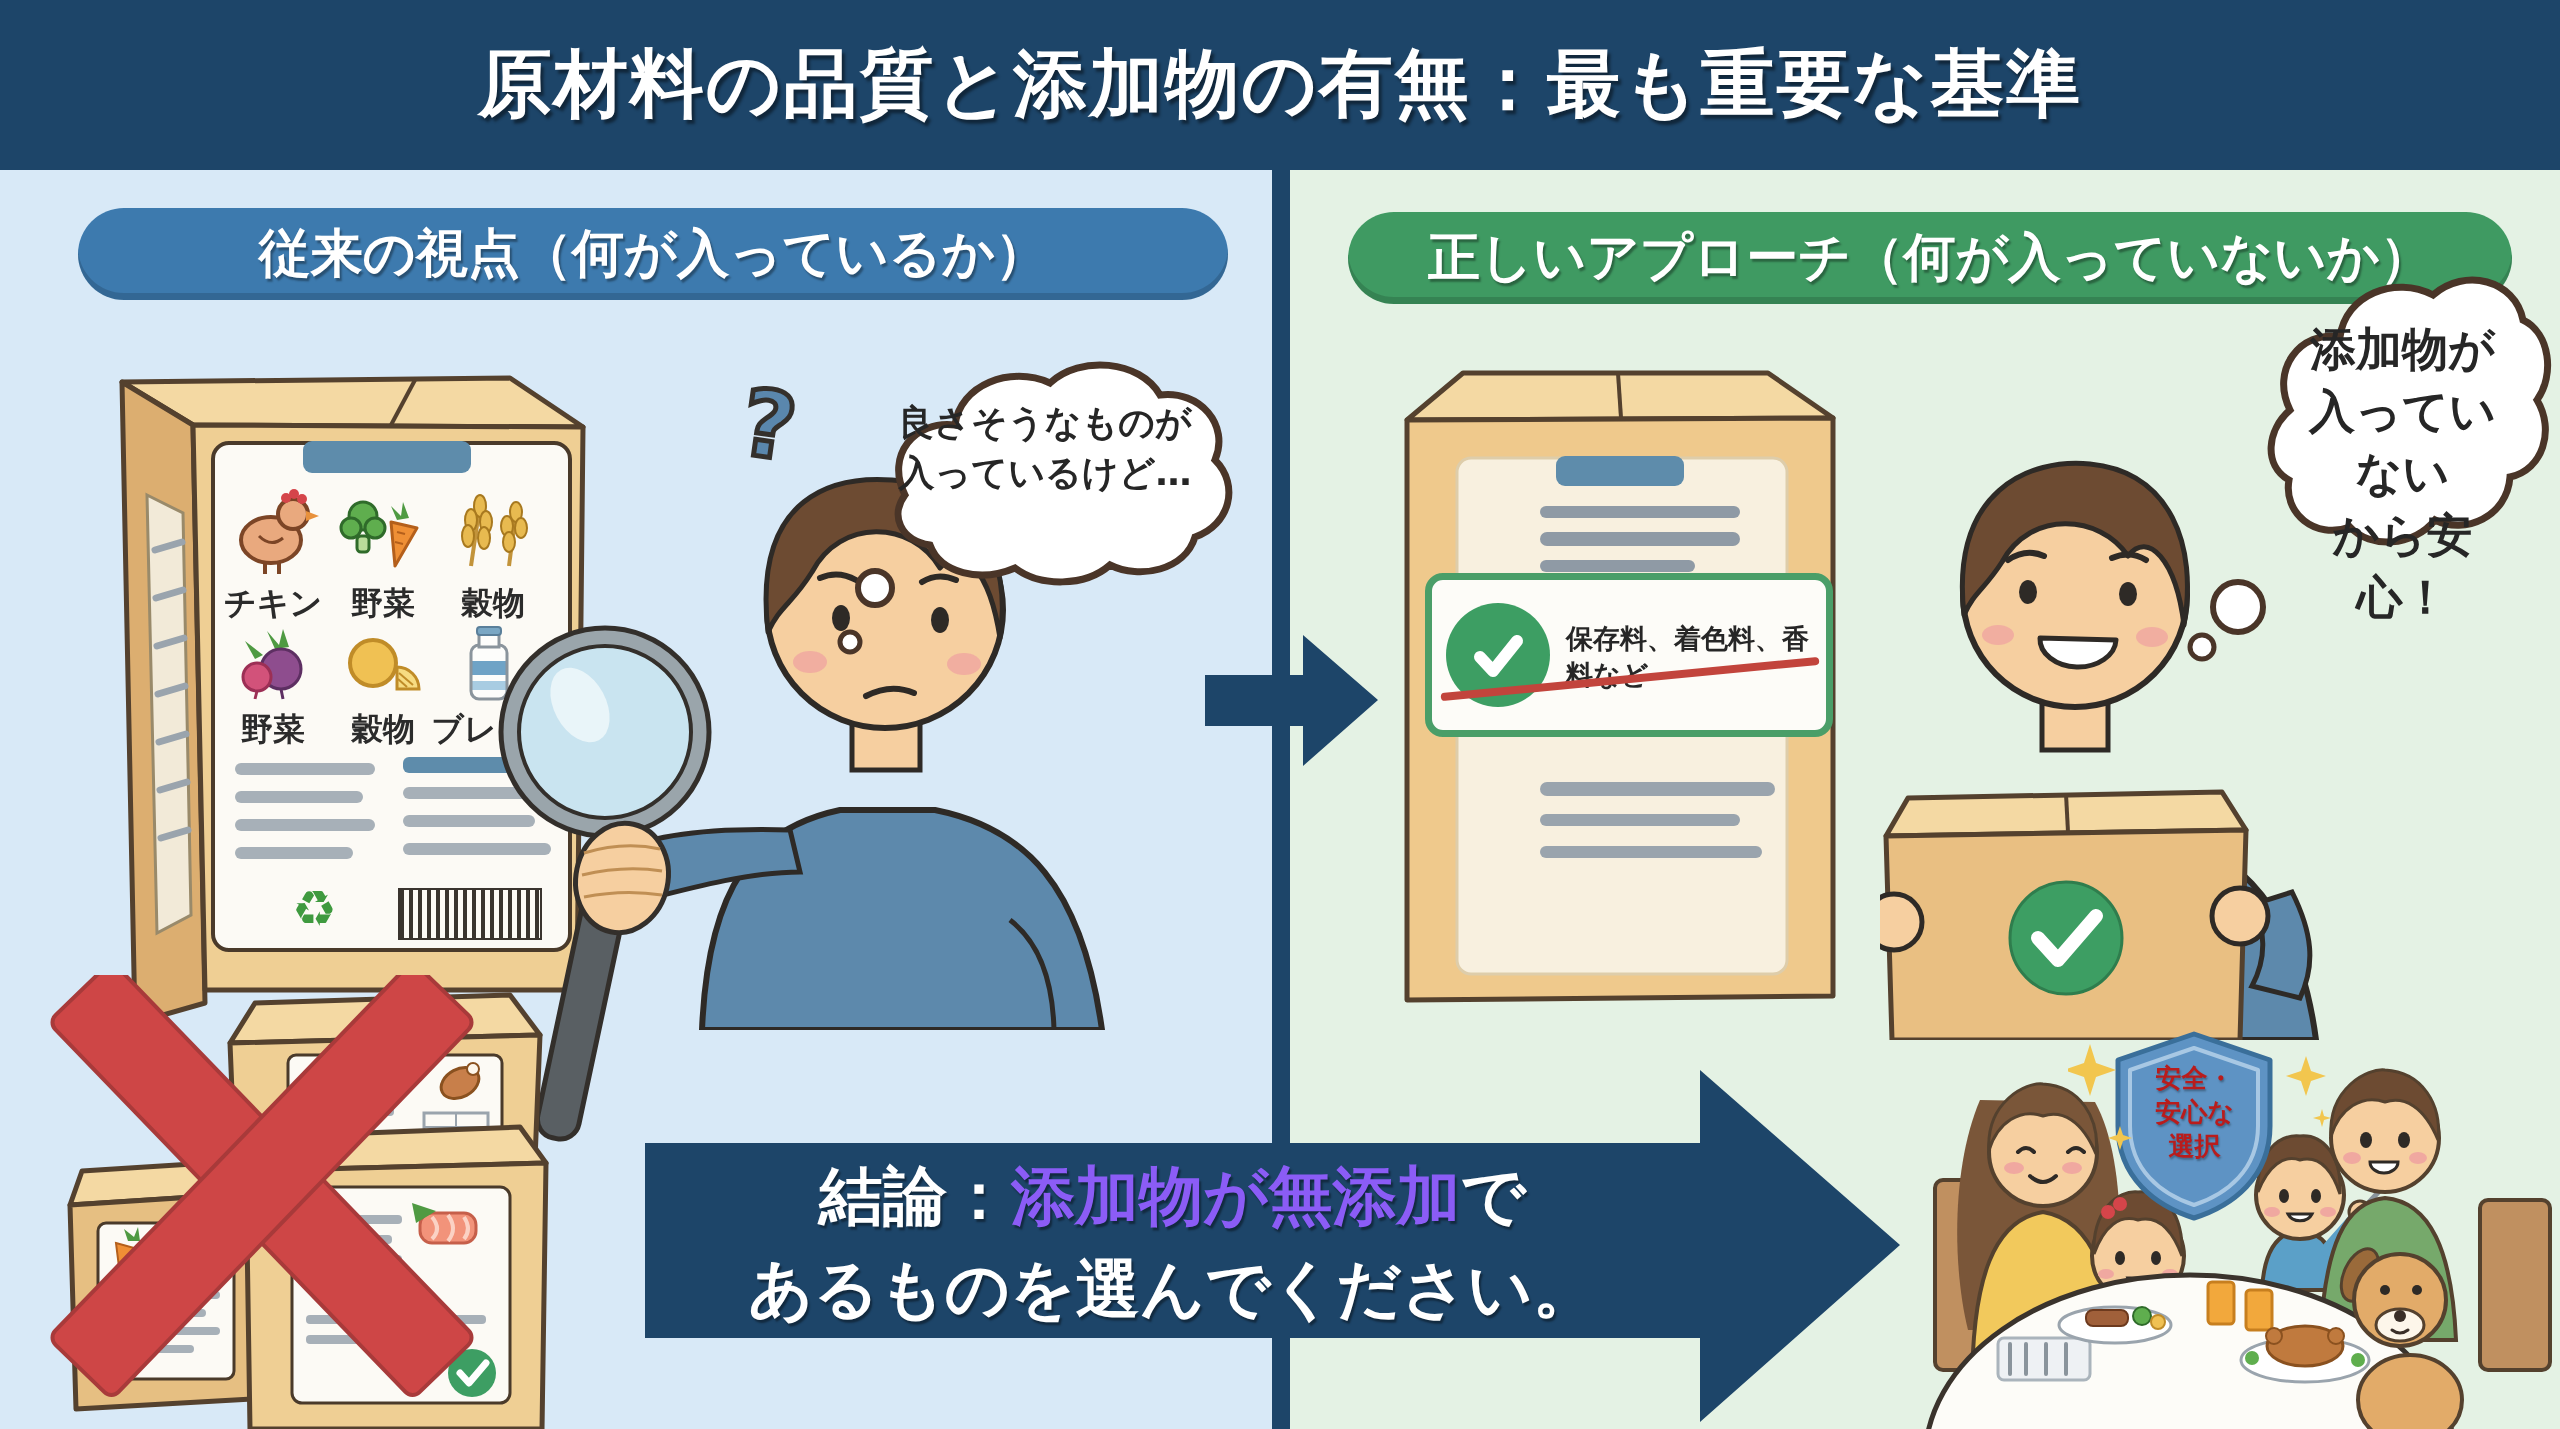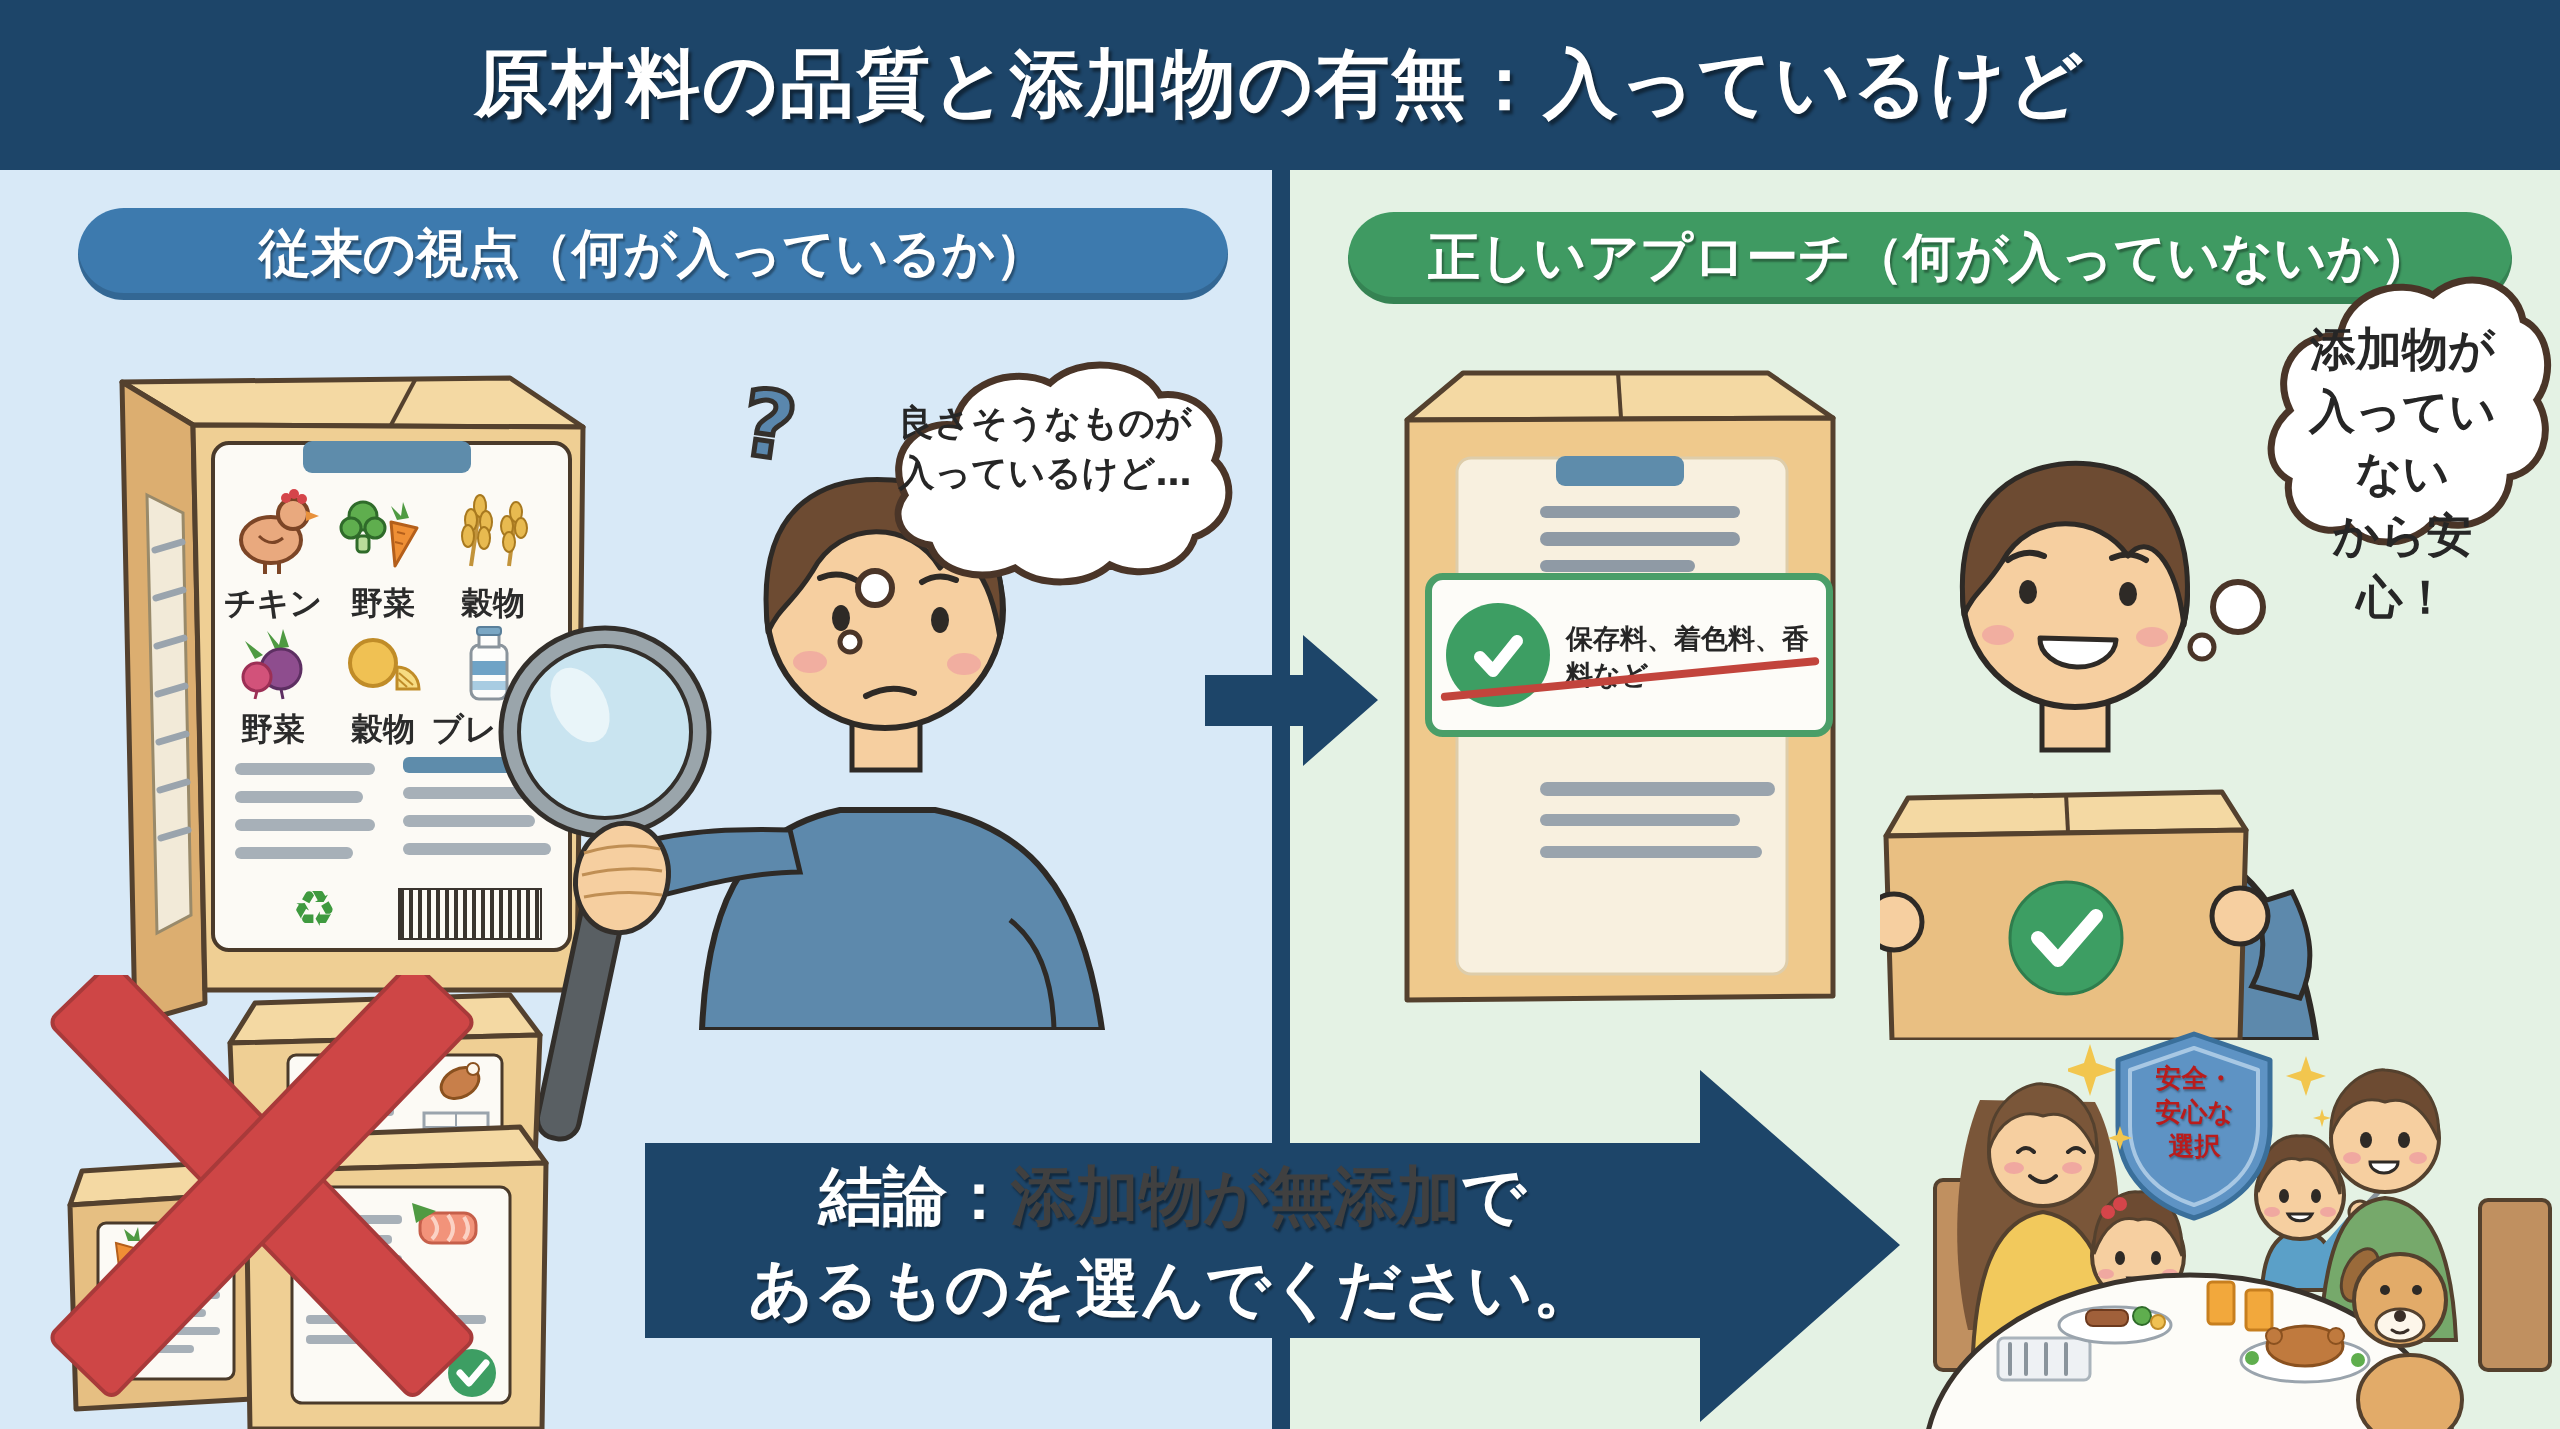--- a/index.html
+++ b/index.html
@@ -22,34 +22,34 @@
   .recycle{font-size:50px;font-weight:700;color:#3f9a3f}
   .barcode{width:140px;height:48px;background:repeating-linear-gradient(90deg,#3a342e 0 4px,transparent 4px 9px);border:2px solid #3a342e}
   .badge{left:1425px;top:573px;width:408px;height:164px;box-sizing:border-box;border:7px solid #4a9e68;border-radius:18px;
     background:#fdfcf8;display:flex;align-items:center;gap:16px;padding:0 14px}
   .badge-circle{width:104px;height:104px;border-radius:50%;background:#3d9e63;flex:0 0 auto;display:flex;align-items:center;justify-content:center}
   .badge-title{font-size:40px;font-weight:900;color:#161616;line-height:1.2}
   .badge-sub{font-size:27px;font-weight:700;color:#262626;margin-top:4px}
   .strike{position:absolute;left:8px;right:6px;top:63%;height:8px;background:#c2443c;border-radius:4px;transform:rotate(-5.5deg)}
   .banner-text{left:645px;top:1150px;width:1055px;height:185px;display:flex;flex-direction:column;align-items:center;justify-content:center;gap:6px}
   .banner-line{font-size:64px;font-weight:900;color:#fff;text-shadow:2px 3px 2px rgba(0,0,0,.4);white-space:nowrap}
-  .hl{color:#404040}
+  .hl{color:#8b5cf6}
   .shield-text{left:2112px;top:1062px;width:165px;text-align:center;color:#b91c1c;font-size:26px;font-weight:900;line-height:1.3;white-space:pre-line;text-shadow:1px 2px 2px rgba(0,0,0,.3)}
 </style>
 </head>
 <body>
 
 <div id="canvas">
 
   <div class="abs panel-left"></div>
   <div class="abs panel-right"></div>
   <div class="abs divider"></div>
 
   <div class="abs header">
-    <div class="title">原材料の品質と添加物の有無：入っているけど</div>
+    <div class="title">原材料の品質と添加物の有無：最も重要な基準</div>
   </div>
 
   <div class="abs pill pill-blue">
     <span>従来の視点（何が入っているか）</span>
   </div>
   <div class="abs pill pill-green">
     <span>正しいアプローチ（何が入っていないか）</span>
   </div>
 
   <svg class="abs" style="left:85px;top:335px" width="640" height="690" viewBox="0 0 640 690">

